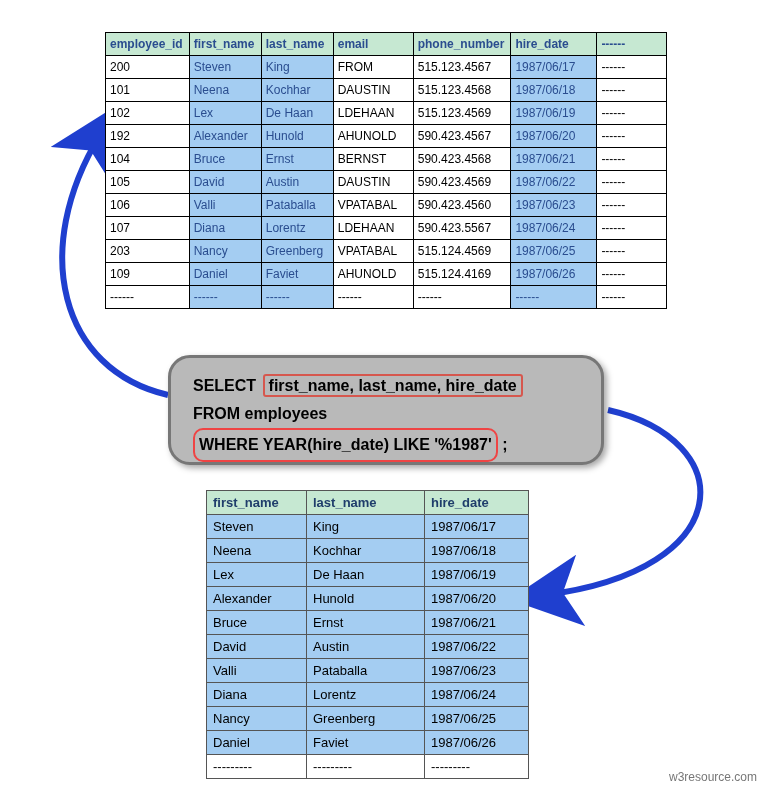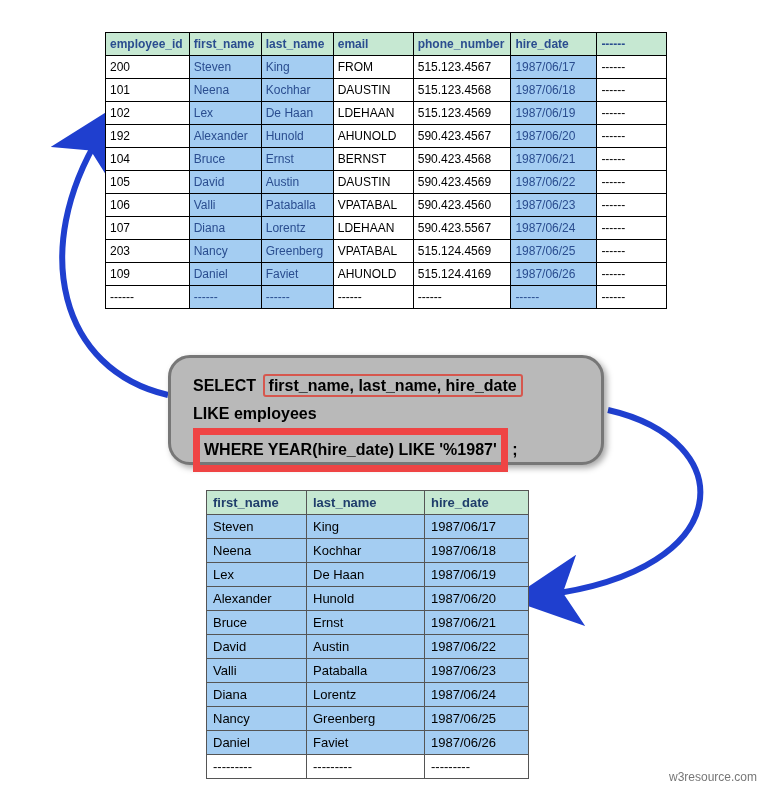--- a/index.html
+++ b/index.html
@@ -73,22 +73,22 @@
     font-family: Arial, Helvetica, sans-serif;
   }
   .bubble .line { font-size: 16px; font-weight: bold; color:#000; line-height: 28px; }
   .hl-red {
     border: 2px solid #d6574e;
     border-radius: 3px;
     padding: 1px 4px;
     margin-left: 2px;
   }
   .hl-green {
-    border: 7px solid #ef4444;
-    border-radius: 0;
+    border: 2px solid #ef4444;
+    border-radius: 10px;
     padding: 1px 4px;
     display: inline-block;
   }
 
   
   .bot-table {
     position: absolute;
     top: 490px;
     left: 206px;
     border-collapse: collapse;
@@ -255,21 +255,21 @@
           <td class="c-x">------</td>
         </tr>
       </tbody>
   </table>
 
   <div class="bubble">
     <div class="line">
       <span>SELECT</span>
       <span class="hl-red">first_name, last_name, hire_date</span>
     </div>
-    <div class="line">LIKE employees</div>
+    <div class="line">FROM employees</div>
     <div class="line">
       <span class="hl-green">WHERE YEAR(hire_date)  LIKE '%1987'</span><span> ;</span>
     </div>
   </div>
 
   <table class="bot-table">
     <thead>
         <tr id="bot-head">
           <th class="b-fn">first_name</th>
           <th class="b-ln">last_name</th>

